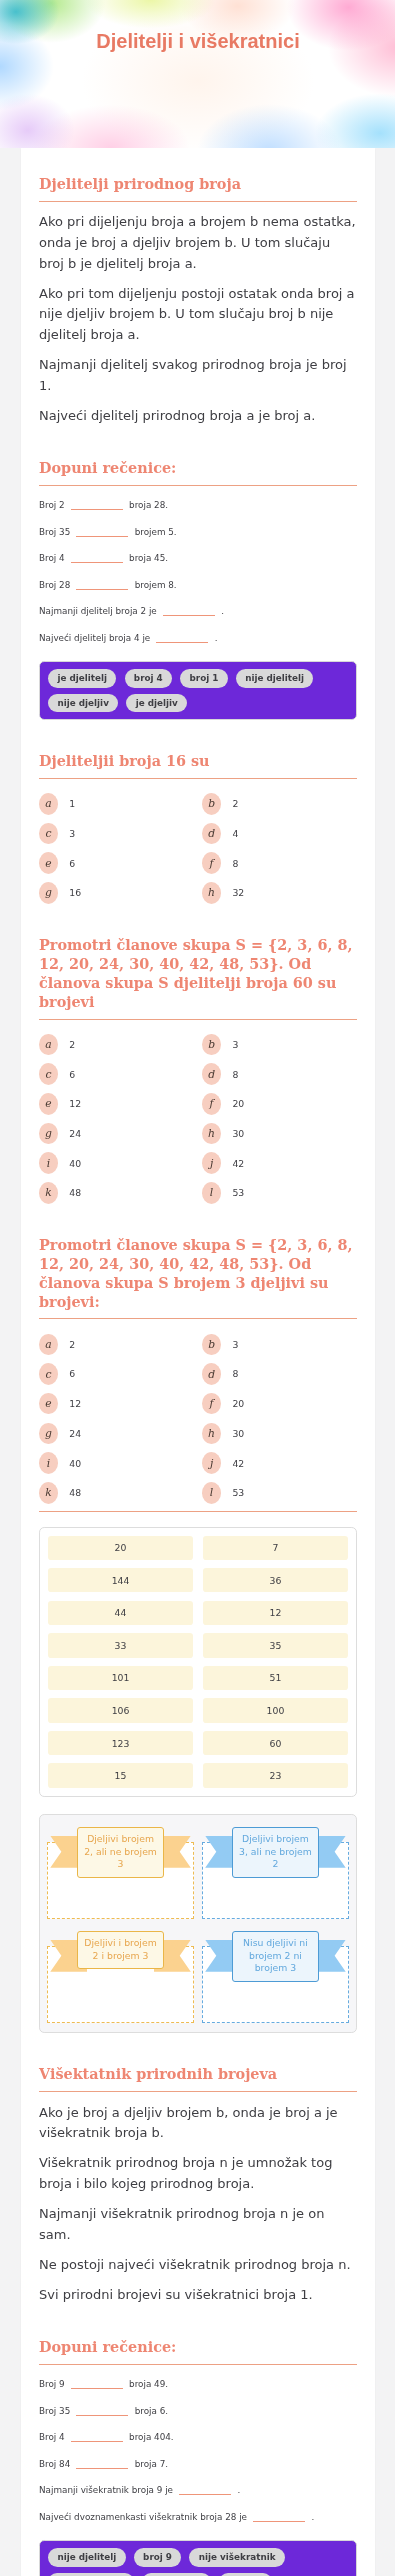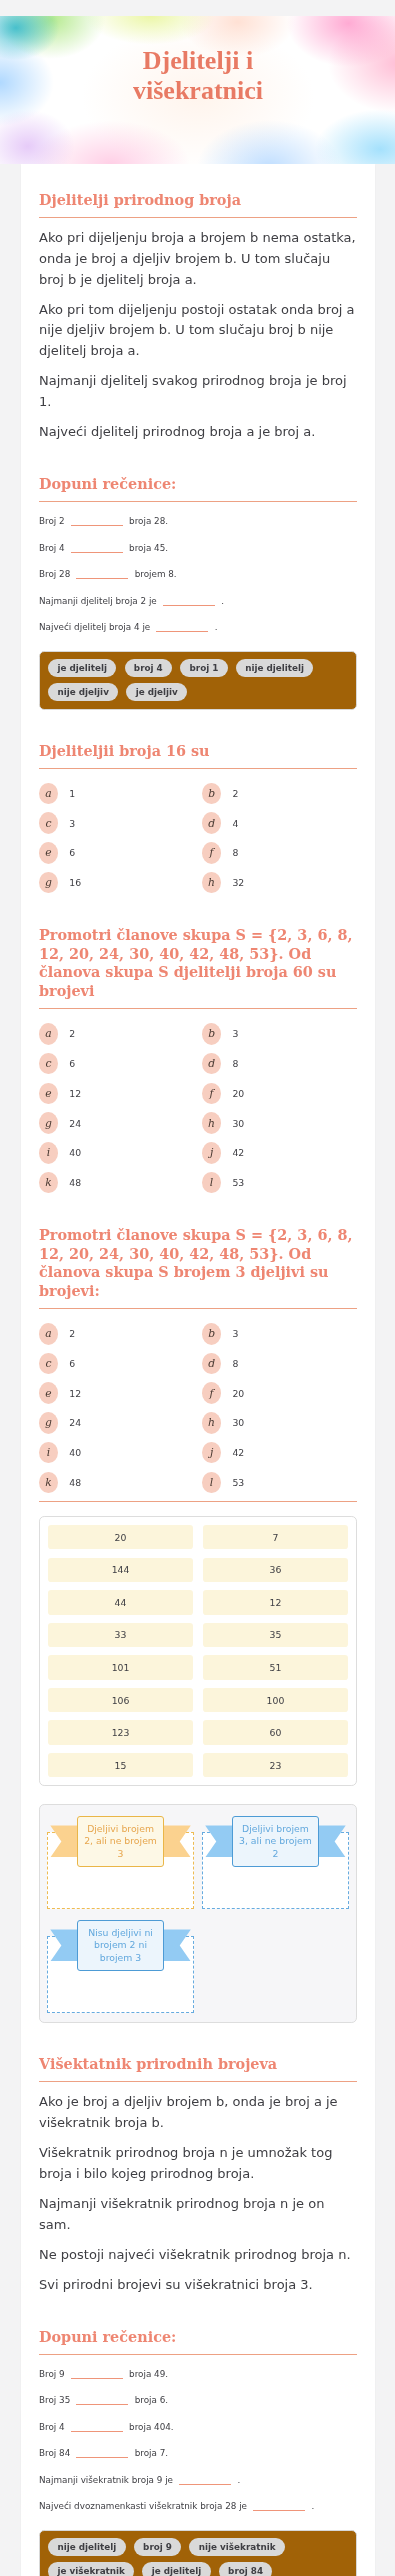--- a/index.html
+++ b/index.html
@@ -26,25 +26,25 @@
       radial-gradient(ellipse 88px 62px at 88% 5%, rgba(255,100,175,.55), transparent 70%),
       radial-gradient(ellipse 103px 72px at 101% 32%, rgba(255,90,150,.40), transparent 70%),
       radial-gradient(ellipse 77px 62px at 0% 45%, rgba(80,170,255,.45), transparent 70%),
       radial-gradient(ellipse 67px 52px at 7% 88%, rgba(200,140,240,.45), transparent 70%),
       radial-gradient(ellipse 113px 62px at 28% 100%, rgba(255,150,200,.45), transparent 70%),
       radial-gradient(ellipse 103px 67px at 68% 102%, rgba(130,190,255,.50), transparent 70%),
       radial-gradient(ellipse 93px 57px at 96% 90%, rgba(90,200,250,.55), transparent 70%),
       radial-gradient(ellipse 155px 98px at 50% 55%, rgba(255,236,222,.55), transparent 75%);
   }
   .hero-title {
-    margin:16px auto; max-width:222px; padding-top:30px;
+    margin:0 auto; max-width:222px; padding-top:30px;
     text-align:center;
-    font-family:Liberation Serif, serif;
+    font-family:Liberation Sans, sans-serif;
     font-weight:bold;
-    font-size:26px; line-height:1.16;
+    font-size:20px; line-height:1.16;
     color:#e87a64;
   }
 
   
   .card {
     width:354px; margin:0 auto 26px;
     background:#fff;
     padding:5.2px 18px 31px;
     box-shadow:0 0.5px 1.5px rgba(0,0,0,.06);
   }
@@ -65,21 +65,21 @@
   .fill-line { font-size:8.8px; line-height:1.6; margin:12.4px 0; }
   .blank {
     display:inline-block; width:52px; height:9.3px;
     border-bottom:0.8px solid #ef9579;
     margin:0 6.2px; vertical-align:-2.1px;
   }
 
   
   .bank {
     margin-top:16.5px;
-    border:0.5px solid #d8d8d8; border-radius:5.2px; background:#a16207;
+    border:0.5px solid #d8d8d8; border-radius:5.2px; background:#6d28d9;
     padding:7.2px 8.2px;
     display:flex; flex-wrap:wrap; gap:6.2px 8.2px;
   }
   .pill {
     background:#d9d9d9; color:#3e3e43;
     border-radius:515px; padding:4.1px 9.3px;
     font-size:8.8px; font-weight:bold;
   }
 
   
@@ -152,20 +152,21 @@
           <p class="para">Najmanji djelitelj svakog prirodnog broja je broj 1.</p>
           <p class="para">Najveći djelitelj prirodnog broja a je broj a.</p>
         </div>
     </section>
 
     <section>
       <h2 class="sec-h">Dopuni rečenice:</h2>
       <hr class="rule">
       <div>
           <div class="fill-line"><span>Broj 2</span><span class="blank"></span><span>broja 28.</span></div>
+          <div class="fill-line"><span>Broj 35</span><span class="blank"></span><span>brojem 5.</span></div>
           <div class="fill-line"><span>Broj 4</span><span class="blank"></span><span>broja 45.</span></div>
           <div class="fill-line"><span>Broj 28</span><span class="blank"></span><span>brojem 8.</span></div>
           <div class="fill-line"><span>Najmanji djelitelj broja 2 je</span><span class="blank"></span><span>.</span></div>
           <div class="fill-line"><span>Najveći djelitelj broja 4 je</span><span class="blank"></span><span>.</span></div>
         </div>
       <div class="bank">
           <span class="pill">je djelitelj</span>
           <span class="pill">broj 4</span>
           <span class="pill">broj 1</span>
           <span class="pill">nije djelitelj</span>
@@ -347,37 +348,42 @@
           <div class="zone orange">
           <span class="tail left"></span>
           <span class="tail right"></span>
           <div class="zone-label">Djeljivi brojem 2, ali ne brojem 3</div>
         </div>
           <div class="zone blue">
           <span class="tail left"></span>
           <span class="tail right"></span>
           <div class="zone-label">Djeljivi brojem 3, ali ne brojem 2</div>
         </div>
+          <div class="zone orange">
+          <span class="tail left"></span>
+          <span class="tail right"></span>
+          <div class="zone-label">Djeljivi i brojem 2 i brojem 3</div>
+        </div>
           <div class="zone blue">
           <span class="tail left"></span>
           <span class="tail right"></span>
           <div class="zone-label">Nisu djeljivi ni brojem 2 ni brojem 3</div>
         </div>
         </div>
     </section>
 
     <section>
       <h2 class="sec-h">Višektatnik prirodnih brojeva</h2>
       <hr class="rule">
       <div>
           <p class="para">Ako je broj a djeljiv brojem b, onda je broj a je višekratnik broja b.</p>
           <p class="para">Višekratnik prirodnog broja n je umnožak tog broja i bilo kojeg prirodnog broja.</p>
           <p class="para">Najmanji višekratnik prirodnog broja n je on sam.</p>
           <p class="para">Ne postoji najveći višekratnik prirodnog broja n.</p>
-          <p class="para">Svi prirodni brojevi su višekratnici broja 3.</p>
+          <p class="para">Svi prirodni brojevi su višekratnici broja 1.</p>
         </div>
     </section>
 
     <section>
       <h2 class="sec-h">Dopuni rečenice:</h2>
       <hr class="rule">
       <div>
           <div class="fill-line"><span>Broj 9</span><span class="blank"></span><span>broja 49.</span></div>
           <div class="fill-line"><span>Broj 35</span><span class="blank"></span><span>broja 6.</span></div>
           <div class="fill-line"><span>Broj 4</span><span class="blank"></span><span>broja 404.</span></div>

